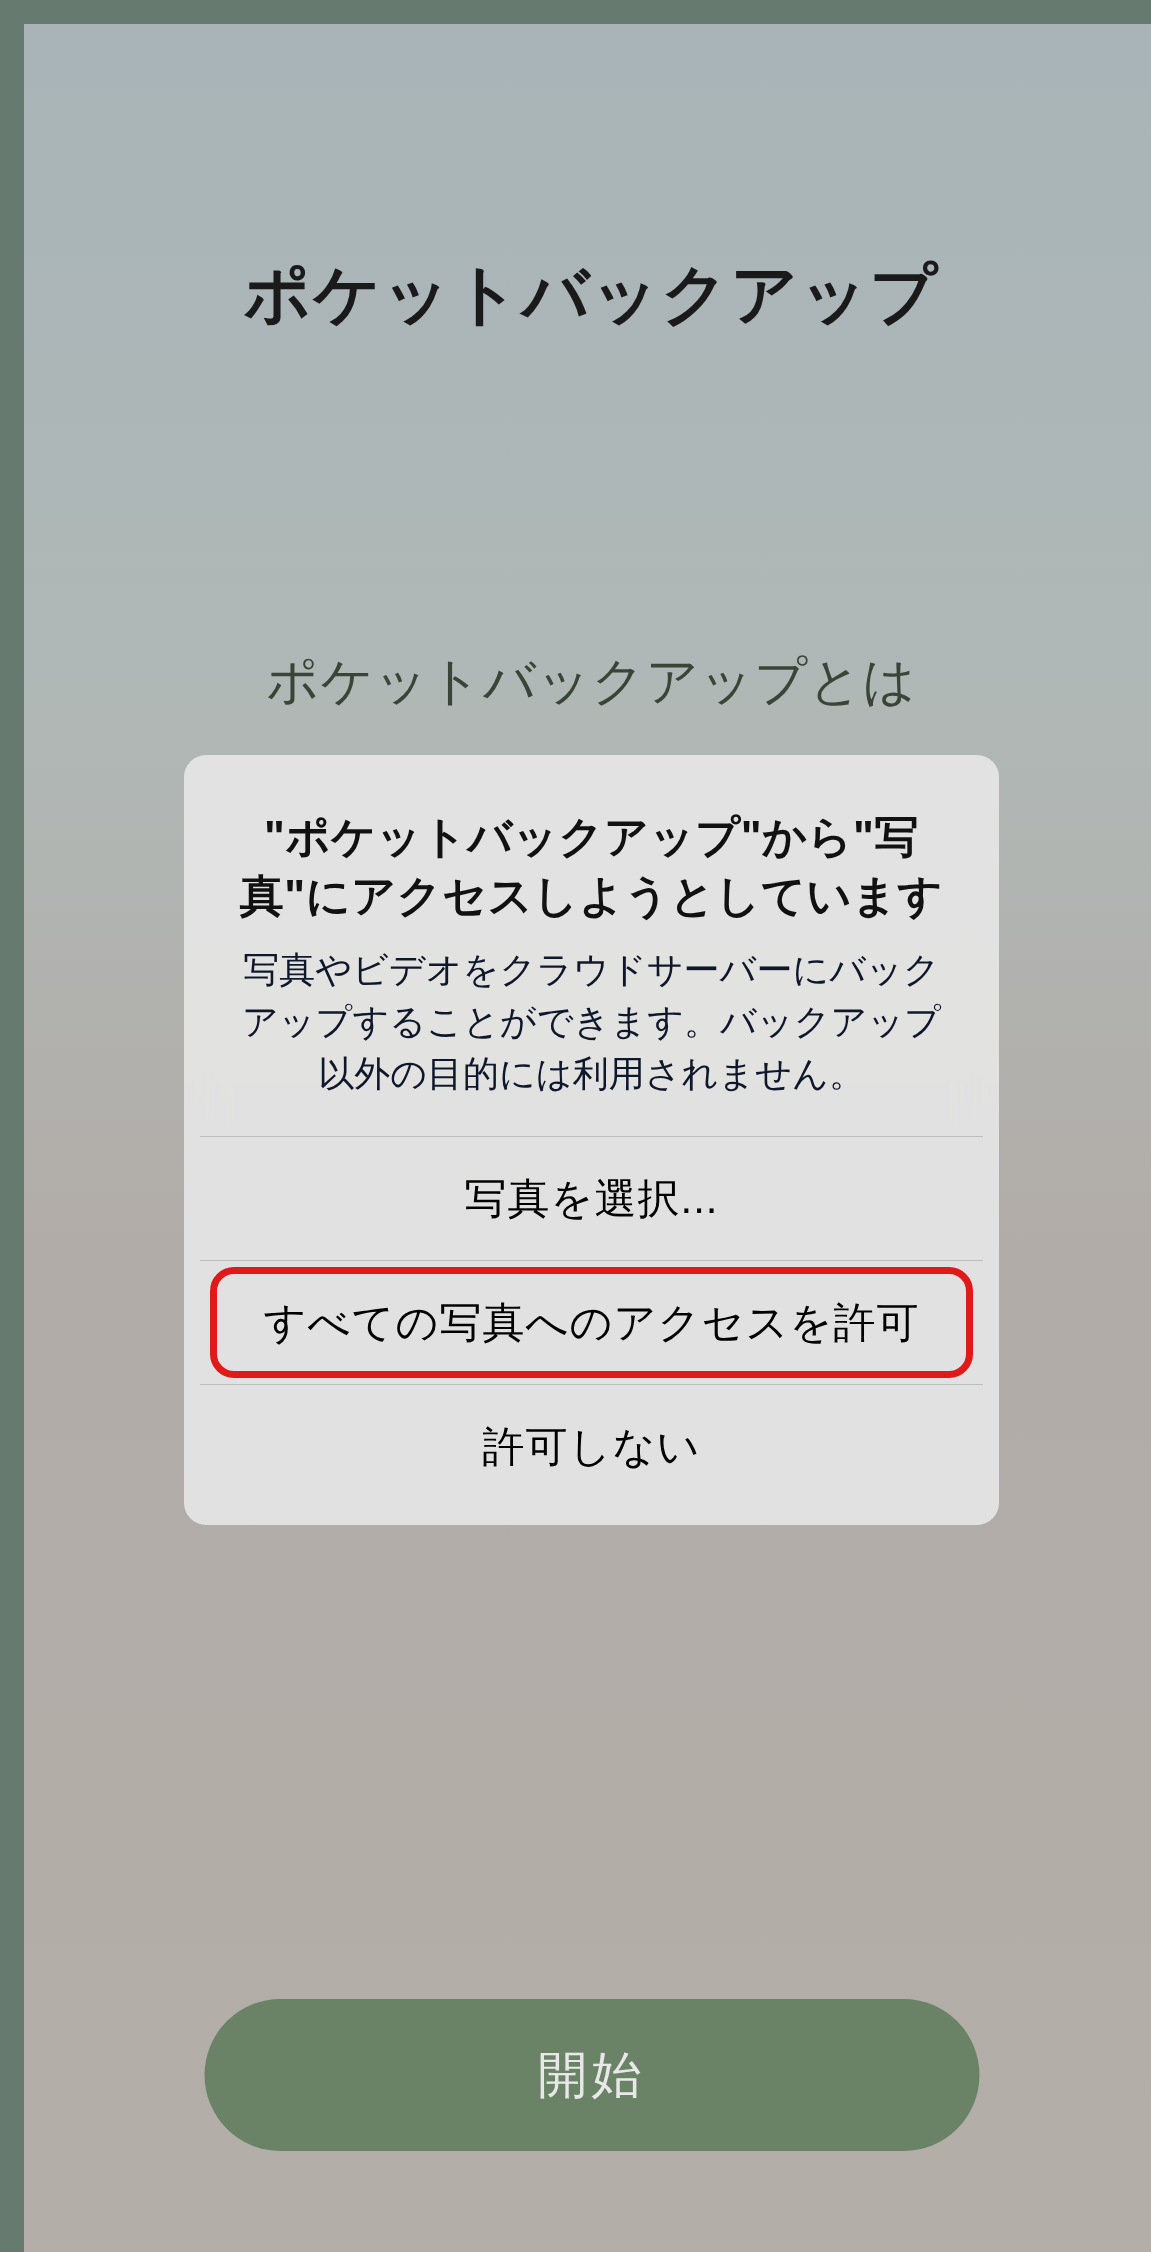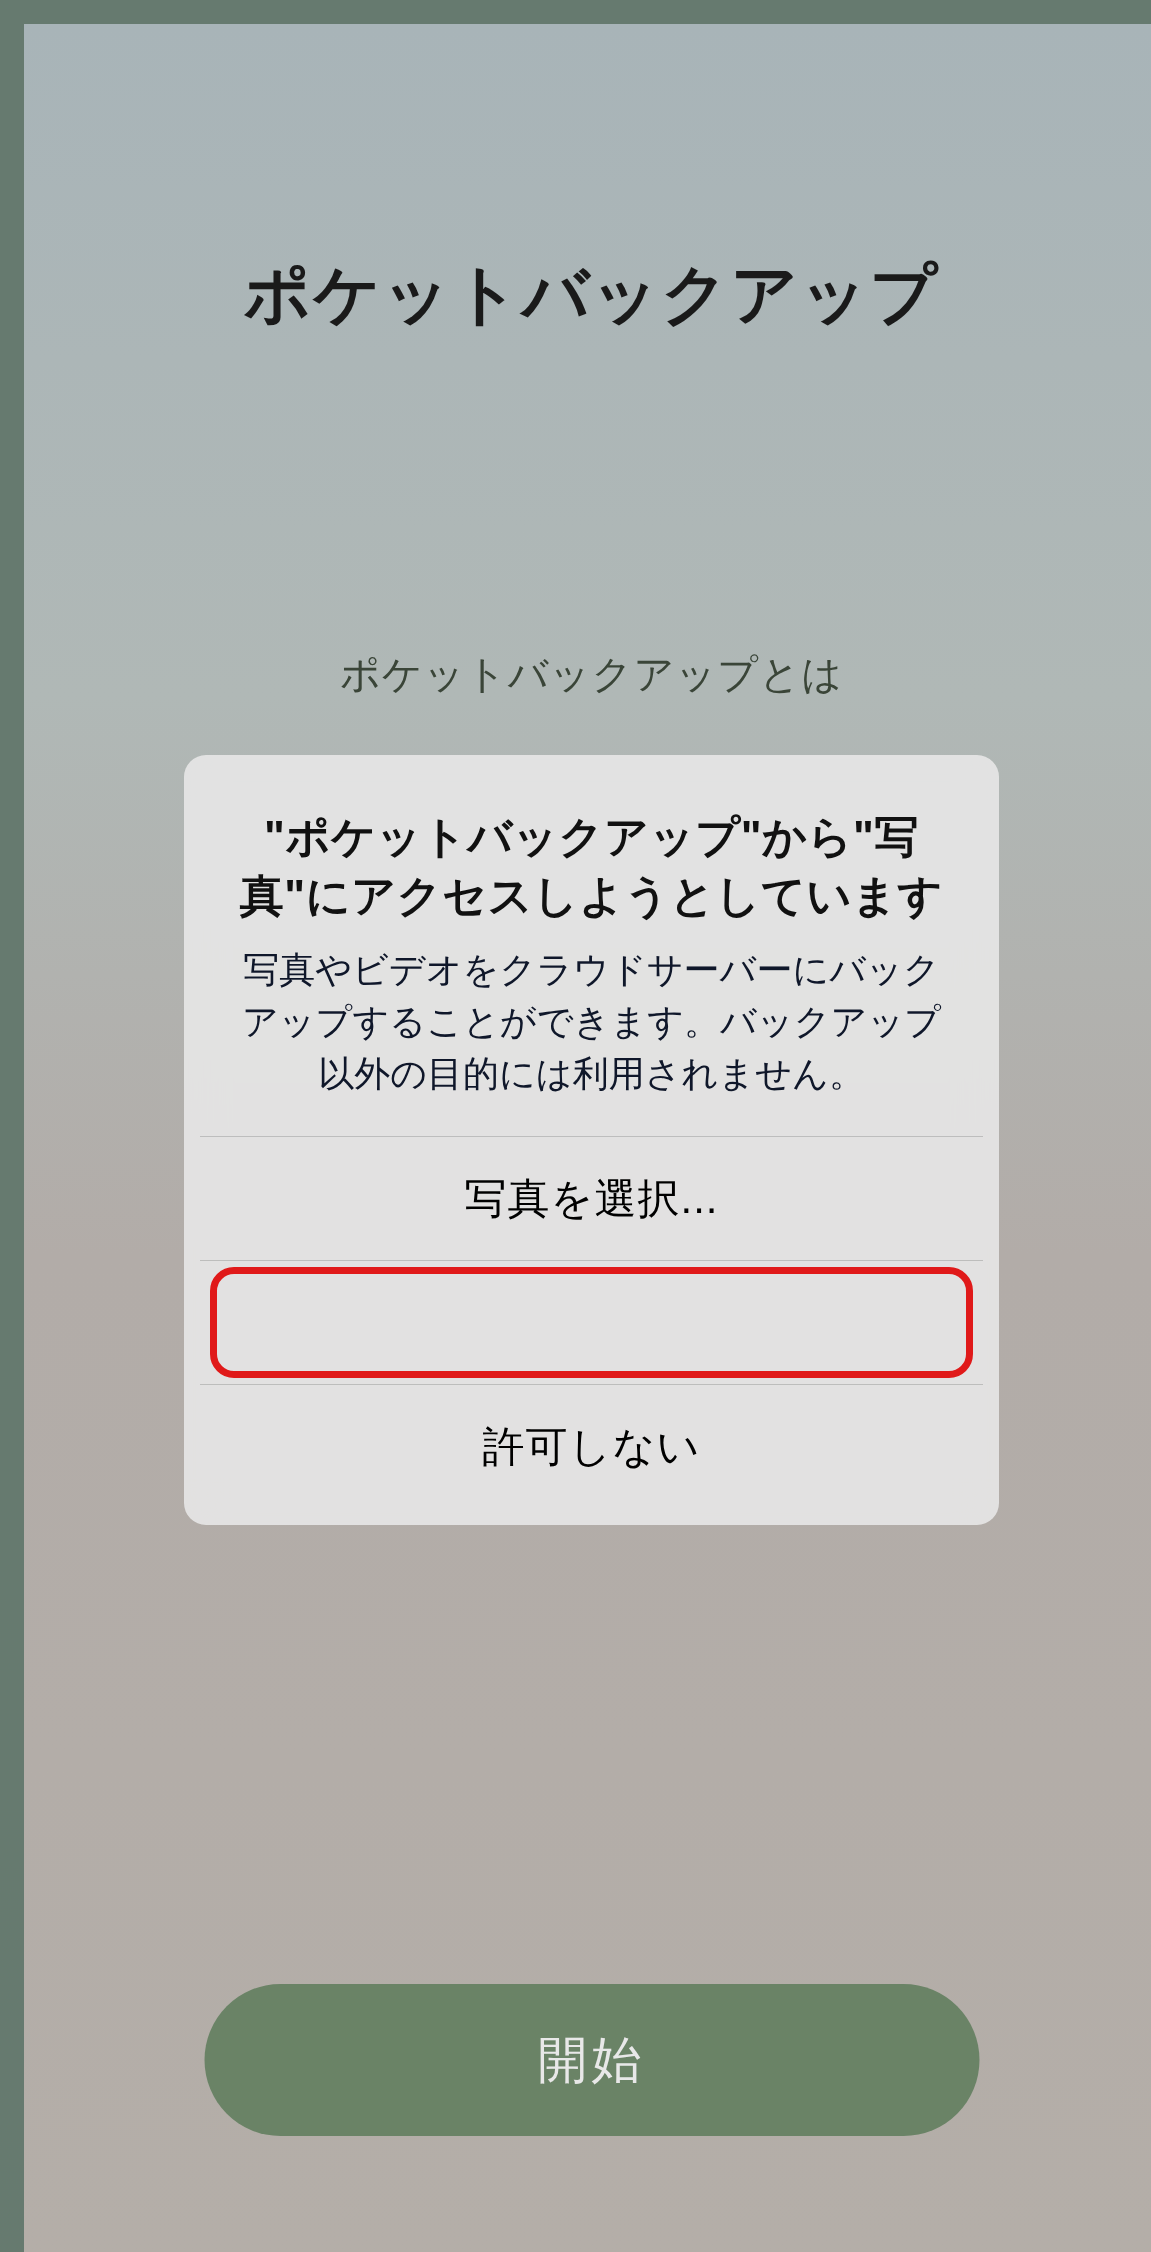--- a/index.html
+++ b/index.html
@@ -29,21 +29,21 @@
     }
     .app-title {
       font-size: 66px;
       font-weight: 700;
       color: #1a1a1a;
       letter-spacing: 2px;
       text-align: center;
     }
     .app-subtitle {
       margin-top: 275px;
-      font-size: 40px;
+      font-size: 52px;
       font-weight: 400;
       color: #3a4538;
       letter-spacing: 1px;
       text-align: center;
     }
     .alert-overlay {
       position: absolute;
       top: 8px;
       left: 8px;
       right: 8px;
@@ -106,21 +106,21 @@
       top: 6px;
       left: 10px;
       right: 10px;
       bottom: 6px;
       border: 7px solid #e01919;
       border-radius: 24px;
       pointer-events: none;
     }
     .start-button {
       position: absolute;
-      bottom: 124px;
+      bottom: 109px;
       left: 50%;
       transform: translateX(-50%);
       width: 775px;
       height: 152px;
       background: #6a8366;
       border-radius: 76px;
       display: flex;
       align-items: center;
       justify-content: center;
       font-size: 50px;
@@ -145,19 +145,20 @@
 <div class="alert-overlay">
   <div class="alert">
     <div class="alert-body">
       <div class="alert-title">"ポケットバックアップ"から"写真"にアクセスしようとしています</div>
       <div class="alert-message">写真やビデオをクラウドサーバーにバックアップすることができます。バックアップ以外の目的には利用されません。</div>
     </div>
     <div class="alert-button">
       <span>写真を選択...</span>
     </div>
     <div class="alert-button alert-button-highlight">
+      <span>すべての写真へのアクセスを許可</span>
       <div class="highlight-ring"></div>
     </div>
     <div class="alert-button">
       <span>許可しない</span>
     </div>
   </div>
 </div>
 
 </body></html>

